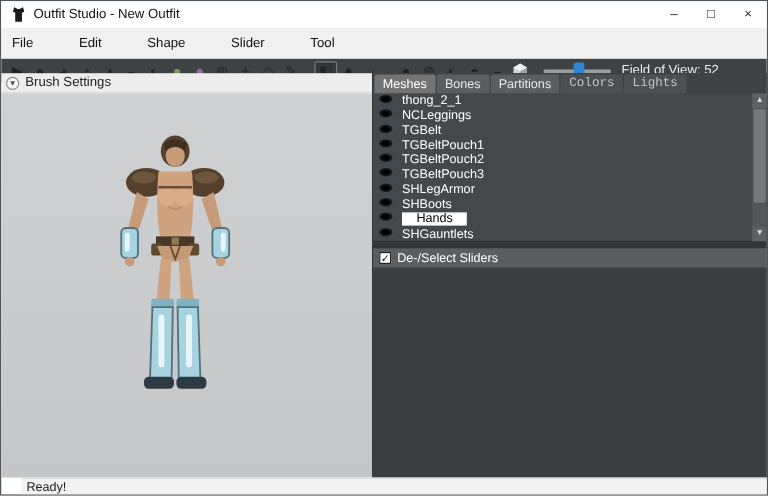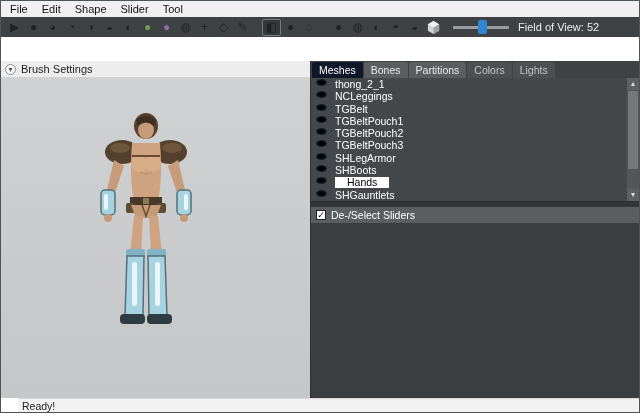--- a/index.html
+++ b/index.html
@@ -12,21 +12,21 @@
 
   
   .titlebar { height: 22px; background: #ffffff; display: flex; align-items: center; }
   .app-icon { width: 15px; height: 15px; margin: 0 5px 0 7px; }
   .title-text { font-size: 11px; color: #111; }
   .win-buttons { margin-left: auto; display: flex; height: 100%; }
   .win-btn { width: 31px; height: 100%; display: flex; align-items: center; justify-content: center;
              font-size: 11px; color: #222; }
 
   
-  .menubar { height: 16px; background: #f0f0f0; display: flex; align-items: center; padding-left: 2px; }
+  .menubar { height: 26px; background: #f0f0f0; display: flex; align-items: center; padding-left: 2px; gap: 24px; }
   .menu-item { font-size: 11px; color: #111; padding: 2px 7px; }
 
   
   .toolbar { height: 20px; background: #3e4244; display: flex; align-items: center; padding: 0 4px; }
   .tool-icon { width: 19px; height: 17px; display: flex; align-items: center; justify-content: center;
                font-size: 12px; color: #1f2325; line-height: 1; }
   .tool-icon.green { color: #6f9e52; }
   .tool-icon.purple { color: #8f6aa8; }
   .tool-icon.pressed { border: 1px solid #767b7e; background: #34383a; border-radius: 2px; }
   .tool-sep { width: 10px; height: 100%; }
@@ -47,22 +47,22 @@
                   background: #fbfbfb; color: #555; font-size: 8px; line-height: 9px; text-align: center; }
   .brush-title { font-size: 11px; color: #222; }
   .viewport { flex: 1; position: relative; background: linear-gradient(#d0d1d2, #c5c6c7); overflow: hidden; }
   .model-svg { position: absolute; left: 83px; top: 32px; }
 
   
   .right-pane { flex: 1; display: flex; flex-direction: column; background: #44484a; }
   .tabs { height: 17px; background: #3e4244; display: flex; align-items: flex-end; gap: 1px; padding: 1px 0 0 1px; }
   .tab { font-size: 10.5px; padding: 2px 7px 2px 7px; background: #5a5e60; color: #e8e8e8;
          border-radius: 2px 2px 0 0; line-height: 12px; }
-  .tab.active { background: #0f172a; color: #ffffff; }
-  .tab.dim { background: #4c5052; color: #c3c3c3; }
+  .tab.active { background: #737373; color: #ffffff; }
+  .tab.dim { background: #4c5052; color: #c3c3c3; font-family: Liberation Mono, monospace; }
 
   .mesh-list { height: 124px; position: relative; background: #44484a; border-bottom: 1px solid #2b2e30; }
   .mesh-rows { position: absolute; top: 1px; left: 0; right: 12px; bottom: 0; overflow: hidden; }
   .mesh-row { height: 12.3px; display: flex; align-items: flex-start; gap: 8px; padding-left: 5px; }
   .eye-icon { width: 11px; height: 7px; border-radius: 50%;
               background: radial-gradient(ellipse at center, #000 25%, #17222f 70%, #2a3644 100%); }
   .mesh-label { font-size: 10.5px; color: #ffffff; line-height: 11px; }
   .mesh-row.selected .mesh-label { background: #ffffff; color: #000; padding: 0 12px; }
 
   .scrollbar { position: absolute; top: 0; right: 0; bottom: 0; width: 12px; background: #53575a; }
@@ -80,20 +80,31 @@
   
   .statusbar { position: absolute; bottom: 0; left: 17px; right: 0; height: 14px; background: #f2f2f2;
                border-top: 1px solid #d8d8d8; display: flex; align-items: center; padding-left: 4px; }
   .status-text { font-size: 10.5px; color: #222; }
 </style>
 </head>
 <body>
 
 <div class="window">
 
+  <div class="titlebar">
+    <svg class="app-icon" viewBox="0 0 16 16">
+      <path d="M4 1 L6 2 C7 3 9 3 10 2 L12 1 L13 5 L11 6 L11 14 L5 14 L5 6 L3 5 Z" fill="#1b1b1b"></path>
+    </svg>
+    <span class="title-text">Outfit Studio - New Outfit</span>
+    <div class="win-buttons">
+      <div class="win-btn">–</div>
+      <div class="win-btn">□</div>
+      <div class="win-btn">×</div>
+    </div>
+  </div>
 
   <div class="menubar">
     <span class="menu-item">File</span>
     <span class="menu-item">Edit</span>
     <span class="menu-item">Shape</span>
     <span class="menu-item">Slider</span>
     <span class="menu-item">Tool</span>
   </div>
 
   <div class="toolbar">

